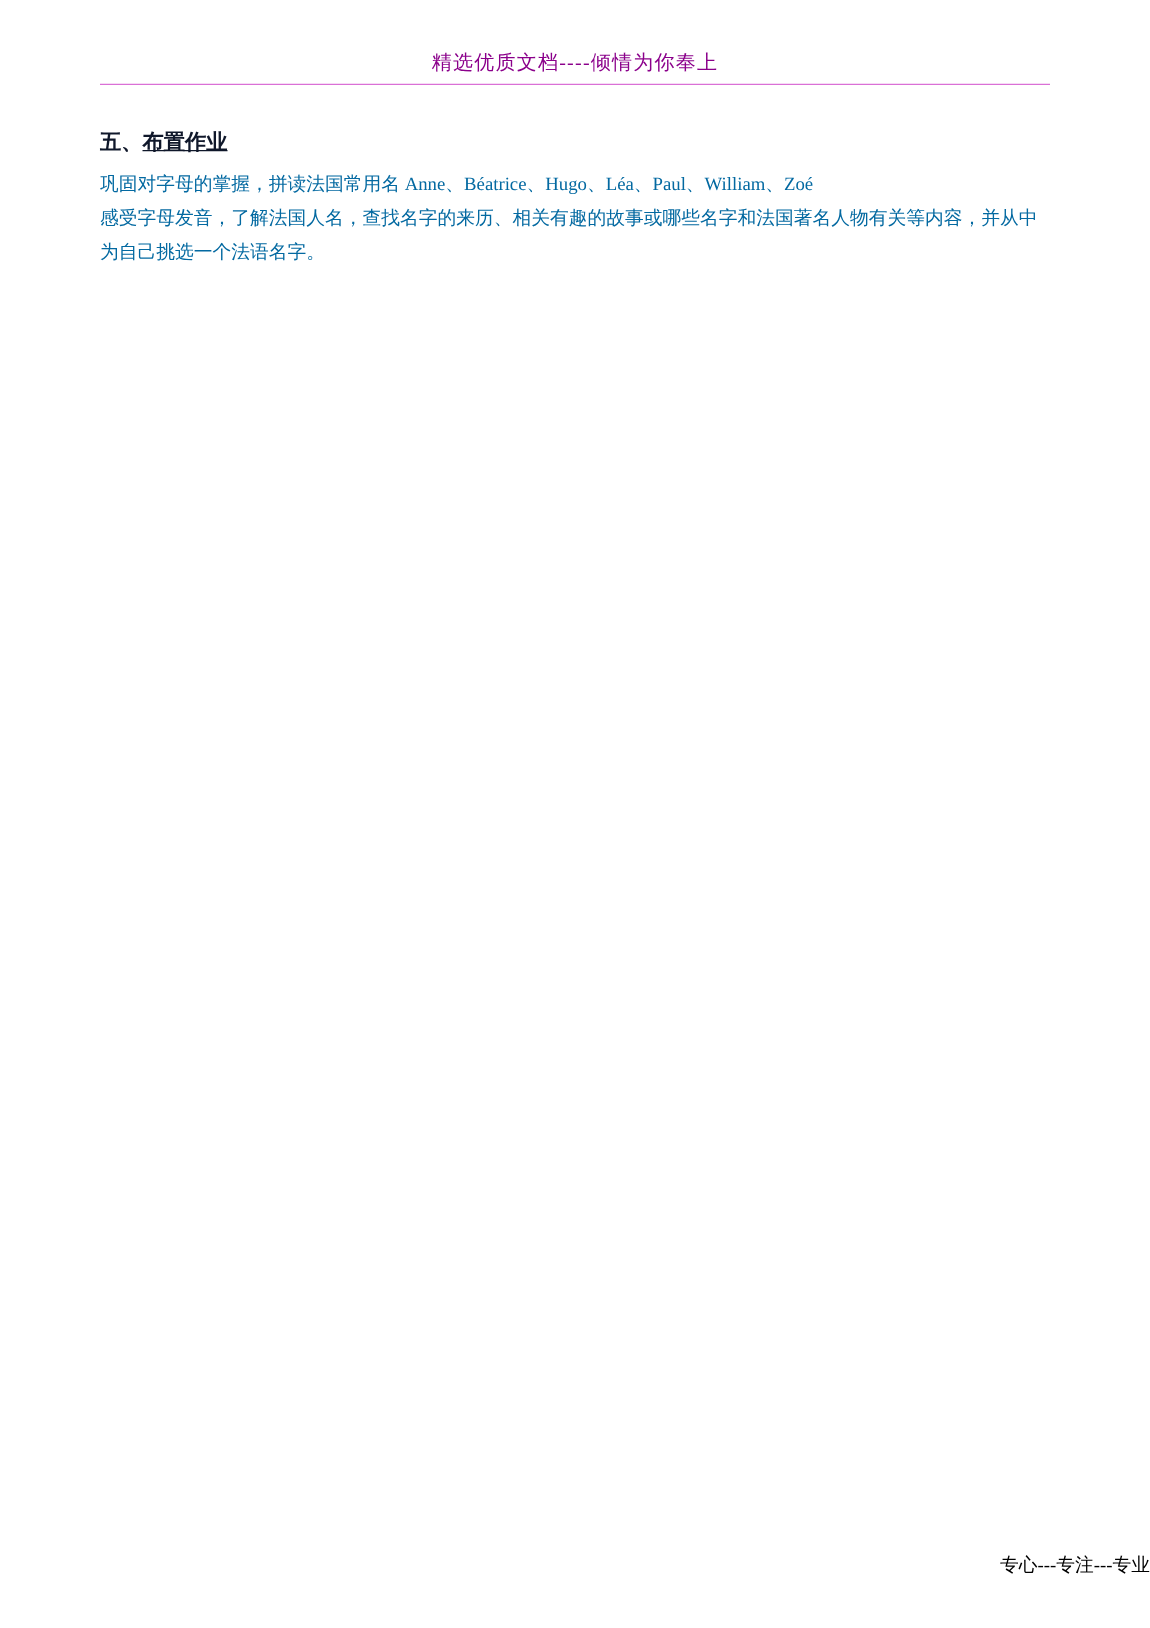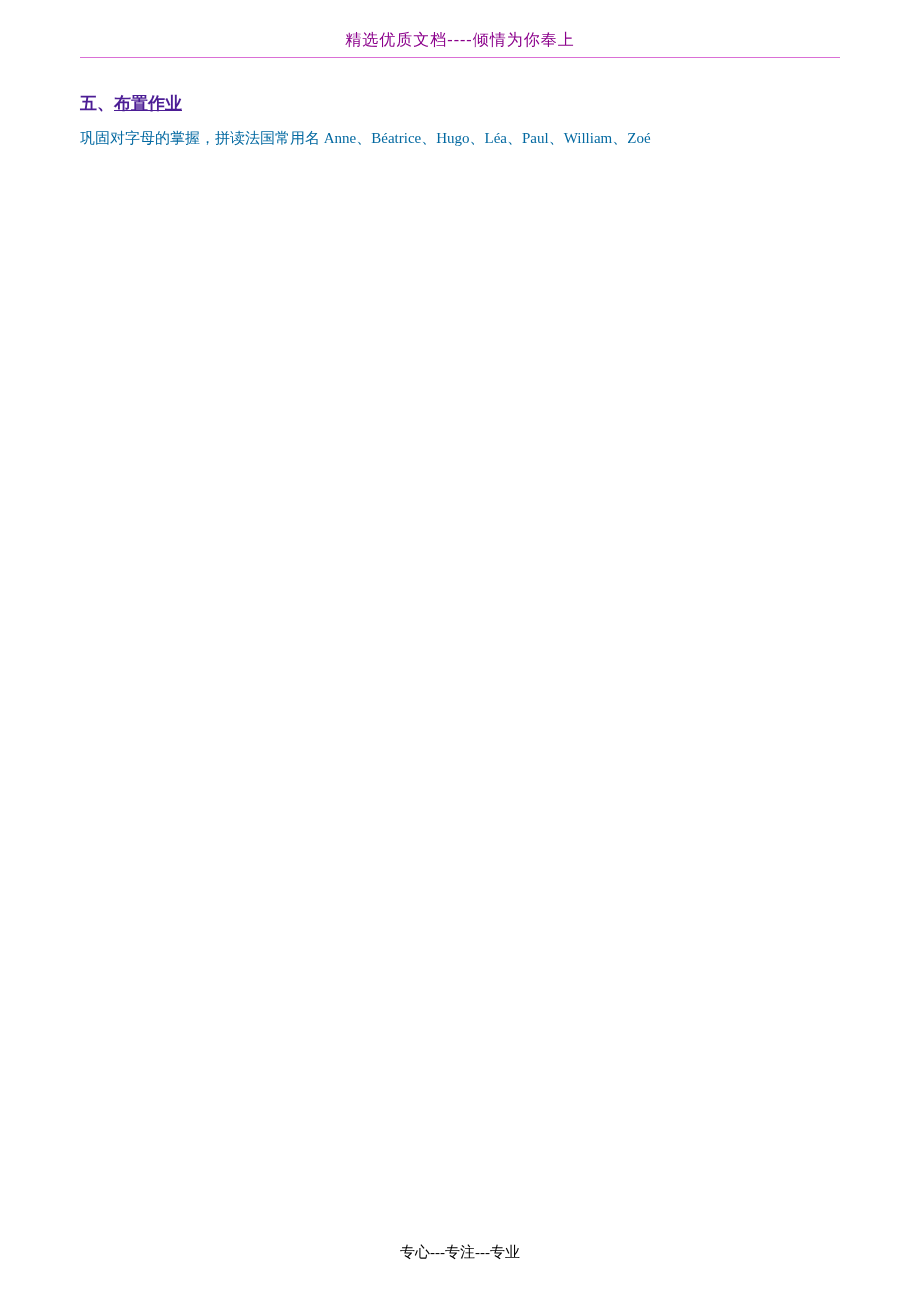--- a/index.html
+++ b/index.html
@@ -15,21 +15,21 @@
       color: #000000;
       width: 920px;
       min-height: 1302px;
       position: relative;
     }
 
     .page-container {
       width: 920px;
       min-height: 1302px;
       background: #ffffff;
-      padding: 30px 80px 60px 80px;
+      padding: 40px 80px 60px 80px;
       position: relative;
     }
 
     .header-section {
       text-align: center;
       margin-bottom: 8px;
       padding-bottom: 6px;
     }
 
     .header-title {
@@ -42,21 +42,21 @@
     .header-line {
       border: none;
       border-top: 1px solid #DA70D6;
       margin-top: 6px;
       margin-bottom: 0;
     }
 
     .section-title {
       font-size: 17px;
       font-weight: bold;
-      color: #4c1d95;
+      color: #0f172a;
       margin-top: 28px;
       margin-bottom: 10px;
       font-family: Liberation Serif, serif;
     }
 
     .section-title-underline {
       text-decoration: underline;
     }
 
     .section-content {
@@ -64,21 +64,21 @@
       color: #0369a1;
       line-height: 1.8;
       font-family: "SimSun", "宋体", serif;
     }
 
     .footer-section {
       position: absolute;
       bottom: 40px;
       left: 0;
       right: 0;
-      text-align: center;
+      text-align: right;
     }
 
     .footer-text {
       font-size: 15px;
       color: #000000;
       font-family: "SimSun", "宋体", serif;
     }
   </style>
 </head>
 <body>
@@ -91,19 +91,20 @@
   </div>
 
   <div class="section-block">
     <div class="section-title">
       <span>五、</span><span class="section-title-underline">布置作业</span>
     </div>
     <div class="section-content">巩固对字母的掌握，拼读法国常用名 Anne、Béatrice、Hugo、Léa、Paul、William、Zoé</div>
   </div>
 
   <div class="section-block">
+    <div class="section-content">感受字母发音，了解法国人名，查找名字的来历、相关有趣的故事或哪些名字和法国著名人物有关等内容，并从中为自己挑选一个法语名字。</div>
   </div>
 
   <div class="footer-section">
     <div class="footer-text">专心---专注---专业</div>
   </div>
 
 </div>
 
 </body></html>

